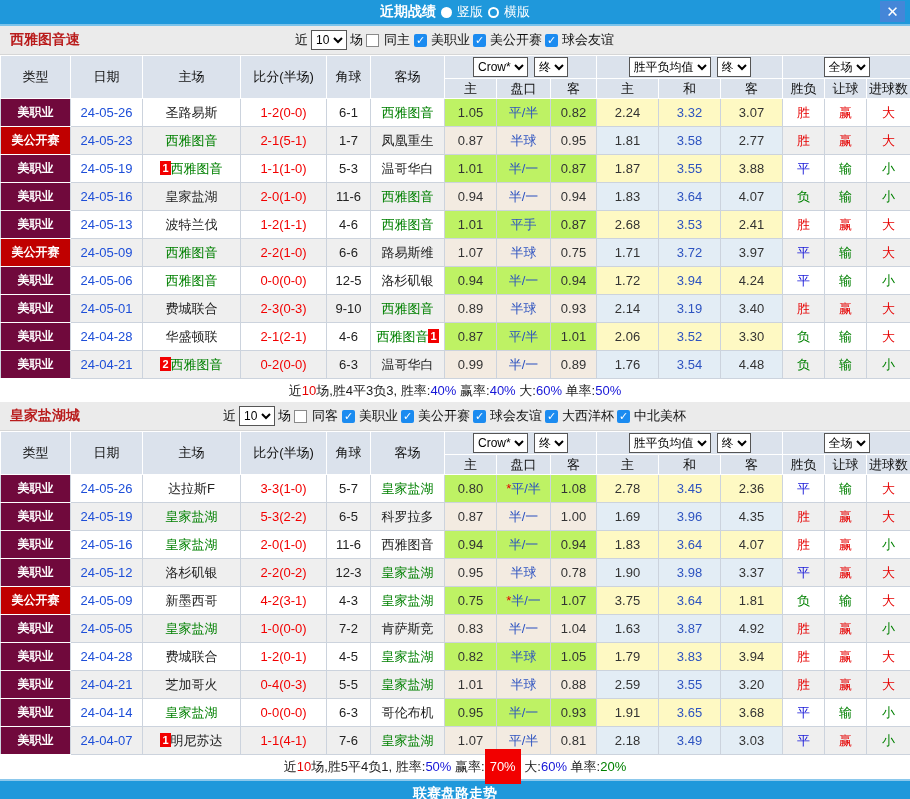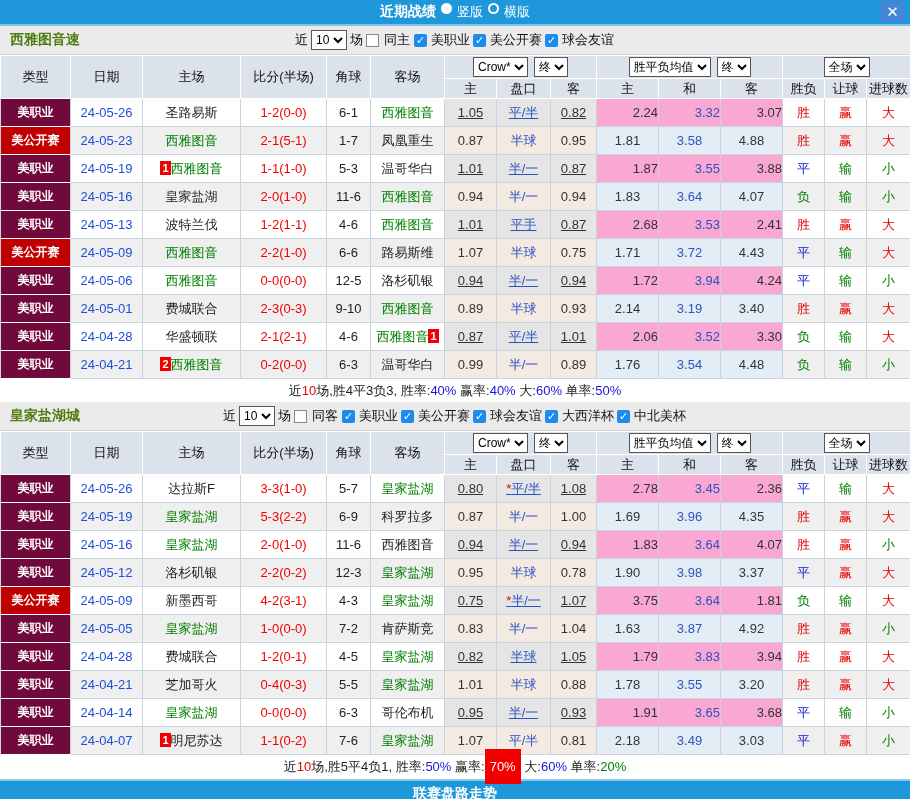--- a/index.html
+++ b/index.html
@@ -1,49 +1,49 @@
 <!DOCTYPE html>
 <html><head>
 <meta charset="utf-8">
 <style>
   html,body{margin:0;padding:0;background:#fff;}
   body{width:910px;height:799px;overflow:hidden;font-family:"Liberation Sans","DejaVu Sans",sans-serif;font-size:13px;color:#222;}
 
   
   .titlebar{height:24px;background:#1f98db;position:relative;display:flex;align-items:center;justify-content:center;border-bottom:2px solid #7cc3ea;}
-  .title-cluster{display:flex;align-items:flex-start;gap:5px;color:#fff;}
+  .title-cluster{display:flex;align-items:center;gap:5px;color:#fff;}
   .title-text{font-weight:bold;font-size:14px;}
   .radio{width:11px;height:11px;border-radius:50%;box-sizing:border-box;display:inline-block;cursor:pointer;}
   .radio.sel{background:#fff;}
   .radio.unsel{border:2px solid #fff;background:transparent;}
   .radio-label{font-size:13px;color:#fff;}
   .close-btn{position:absolute;right:5px;top:1px;width:25px;height:21px;background:#4486d8;color:#fff;font-weight:bold;text-align:center;line-height:21px;font-size:15px;cursor:pointer;}
 
   
   .band{height:28px;background:#ebebeb;position:relative;display:flex;align-items:center;border-bottom:1px solid #d6d6d6;}
-  .team-title{position:absolute;left:10px;color:#4d7c0f;font-weight:bold;font-size:14px;}
+  .team-title{position:absolute;left:10px;color:#b91c1c;font-weight:bold;font-size:14px;}
   .filter{display:flex;align-items:center;margin:0 auto;gap:3px;font-size:13px;color:#111;}
   select{font-size:12px;height:20px;border:1px solid #555;background:#fff;color:#000;}
   .cb{display:inline-block;width:13px;height:13px;box-sizing:border-box;vertical-align:middle;cursor:pointer;}
   .cb.on{background:#1b8bf0;color:#fff;font-size:11px;line-height:13px;text-align:center;border-radius:2px;font-weight:bold;}
   .cb.off{background:#fff;border:1px solid #8a8a8a;}
   .cb-label{margin:0 1px 0 2px;text-align:right;}
   .leagues{display:flex;align-items:center;gap:2px;}
 
   
   table{border-collapse:collapse;table-layout:fixed;width:910px;border-radius:25px;}
   th{background:#dbe2ec;border:1px solid #fff;font-weight:normal;font-size:13px;height:19px;padding:0;color:#111;}
   thead tr.selrow th{height:22px;}
   .selwrap{display:flex;justify-content:center;align-items:center;gap:6px;}
   td{border:1px solid #ccd3dd;text-align:center;padding:0;height:27px;font-size:13px;overflow:hidden;white-space:nowrap;}
   tr.odd td{background:#fff;}
   tr.even td{background:#efefef;}
-  tr.odd td.tint-cream{background:#e5e5e5;text-decoration:underline;}
+  tr.odd td.tint-cream{background:#bef264;}
   tr.even td.tint-cream{background:#f3ebe1;}
-  tr.odd td.tint-blue{background:#f9a8d4;text-align:right;}
+  tr.odd td.tint-blue{background:#fef9c3;}
   tr.even td.tint-blue{background:#e3edf5;}
   td.league{color:#fff;font-weight:bold;font-size:12px;}
   tr.odd td.league.mls,tr.even td.league.mls{background:#70093c;border-color:#fff #ccd3dd;}
   tr.odd td.league.usoc,tr.even td.league.usoc{background:#c00000;border-color:#fff #ccd3dd;}
   td.c-date{color:#1d4ed8;}
   td.c-score{color:#f20000;}
   td.c-pan,td.c-m2{color:#2d53c0;}
   td.c-o1,td.c-o2,td.c-m1,td.c-m3{color:#333;}
   .t-red{color:#e60000;}
   .t-green{color:#008000;}
@@ -168,21 +168,21 @@
         <td class="c-date">24-05-23</td>
         <td class="c-home"><span class="t-green">西雅图音</span></td>
         <td class="c-score">2-1(5-1)</td>
         <td class="c-corner">1-7</td>
         <td class="c-away"><span>凤凰重生</span></td>
         <td class="c-o1 tint-cream">0.87</td>
         <td class="c-pan tint-cream">半球</td>
         <td class="c-o2 tint-cream">0.95</td>
         <td class="c-m1 tint-blue">1.81</td>
         <td class="c-m2 tint-blue">3.58</td>
-        <td class="c-m3 tint-blue">4.88</td>
+        <td class="c-m3 tint-blue">2.77</td>
         <td class="c-r1 t-red">胜</td>
         <td class="c-r2 t-red">赢</td>
         <td class="c-r3 t-red">大</td>
       </tr>
       <tr class="odd">
         <td class="c-type league mls">美职业</td>
         <td class="c-date">24-05-19</td>
         <td class="c-home"><span class="badge">1</span><span class="t-green">西雅图音</span></td>
         <td class="c-score">1-1(1-0)</td>
         <td class="c-corner">5-3</td>
@@ -236,21 +236,21 @@
         <td class="c-date">24-05-09</td>
         <td class="c-home"><span class="t-green">西雅图音</span></td>
         <td class="c-score">2-2(1-0)</td>
         <td class="c-corner">6-6</td>
         <td class="c-away"><span>路易斯维</span></td>
         <td class="c-o1 tint-cream">1.07</td>
         <td class="c-pan tint-cream">半球</td>
         <td class="c-o2 tint-cream">0.75</td>
         <td class="c-m1 tint-blue">1.71</td>
         <td class="c-m2 tint-blue">3.72</td>
-        <td class="c-m3 tint-blue">4.43</td>
+        <td class="c-m3 tint-blue">3.97</td>
         <td class="c-r1 t-blue">平</td>
         <td class="c-r2 t-green">输</td>
         <td class="c-r3 t-red">大</td>
       </tr>
       <tr class="odd">
         <td class="c-type league mls">美职业</td>
         <td class="c-date">24-05-06</td>
         <td class="c-home"><span class="t-green">西雅图音</span></td>
         <td class="c-score">0-0(0-0)</td>
         <td class="c-corner">12-5</td>
@@ -415,21 +415,21 @@
         <td class="c-m3 tint-blue">2.36</td>
         <td class="c-r1 t-blue">平</td>
         <td class="c-r2 t-green">输</td>
         <td class="c-r3 t-red">大</td>
       </tr>
       <tr class="even">
         <td class="c-type league mls">美职业</td>
         <td class="c-date">24-05-19</td>
         <td class="c-home"><span class="t-green">皇家盐湖</span></td>
         <td class="c-score">5-3(2-2)</td>
-        <td class="c-corner">6-9</td>
+        <td class="c-corner">6-5</td>
         <td class="c-away"><span>科罗拉多</span></td>
         <td class="c-o1 tint-cream">0.87</td>
         <td class="c-pan tint-cream">半/一</td>
         <td class="c-o2 tint-cream">1.00</td>
         <td class="c-m1 tint-blue">1.69</td>
         <td class="c-m2 tint-blue">3.96</td>
         <td class="c-m3 tint-blue">4.35</td>
         <td class="c-r1 t-red">胜</td>
         <td class="c-r2 t-red">赢</td>
         <td class="c-r3 t-red">大</td>
@@ -522,21 +522,21 @@
       <tr class="even">
         <td class="c-type league mls">美职业</td>
         <td class="c-date">24-04-21</td>
         <td class="c-home"><span>芝加哥火</span></td>
         <td class="c-score">0-4(0-3)</td>
         <td class="c-corner">5-5</td>
         <td class="c-away"><span class="t-green">皇家盐湖</span></td>
         <td class="c-o1 tint-cream">1.01</td>
         <td class="c-pan tint-cream">半球</td>
         <td class="c-o2 tint-cream">0.88</td>
-        <td class="c-m1 tint-blue">1.78</td>
+        <td class="c-m1 tint-blue">2.59</td>
         <td class="c-m2 tint-blue">3.55</td>
         <td class="c-m3 tint-blue">3.20</td>
         <td class="c-r1 t-red">胜</td>
         <td class="c-r2 t-red">赢</td>
         <td class="c-r3 t-red">大</td>
       </tr>
       <tr class="odd">
         <td class="c-type league mls">美职业</td>
         <td class="c-date">24-04-14</td>
         <td class="c-home"><span class="t-green">皇家盐湖</span></td>
@@ -550,21 +550,21 @@
         <td class="c-m2 tint-blue">3.65</td>
         <td class="c-m3 tint-blue">3.68</td>
         <td class="c-r1 t-blue">平</td>
         <td class="c-r2 t-green">输</td>
         <td class="c-r3 t-green">小</td>
       </tr>
       <tr class="even">
         <td class="c-type league mls">美职业</td>
         <td class="c-date">24-04-07</td>
         <td class="c-home"><span class="badge">1</span><span>明尼苏达</span></td>
-        <td class="c-score">1-1(0-2)</td>
+        <td class="c-score">1-1(4-1)</td>
         <td class="c-corner">7-6</td>
         <td class="c-away"><span class="t-green">皇家盐湖</span></td>
         <td class="c-o1 tint-cream">1.07</td>
         <td class="c-pan tint-cream">平/半</td>
         <td class="c-o2 tint-cream">0.81</td>
         <td class="c-m1 tint-blue">2.18</td>
         <td class="c-m2 tint-blue">3.49</td>
         <td class="c-m3 tint-blue">3.03</td>
         <td class="c-r1 t-blue">平</td>
         <td class="c-r2 t-red">赢</td>

